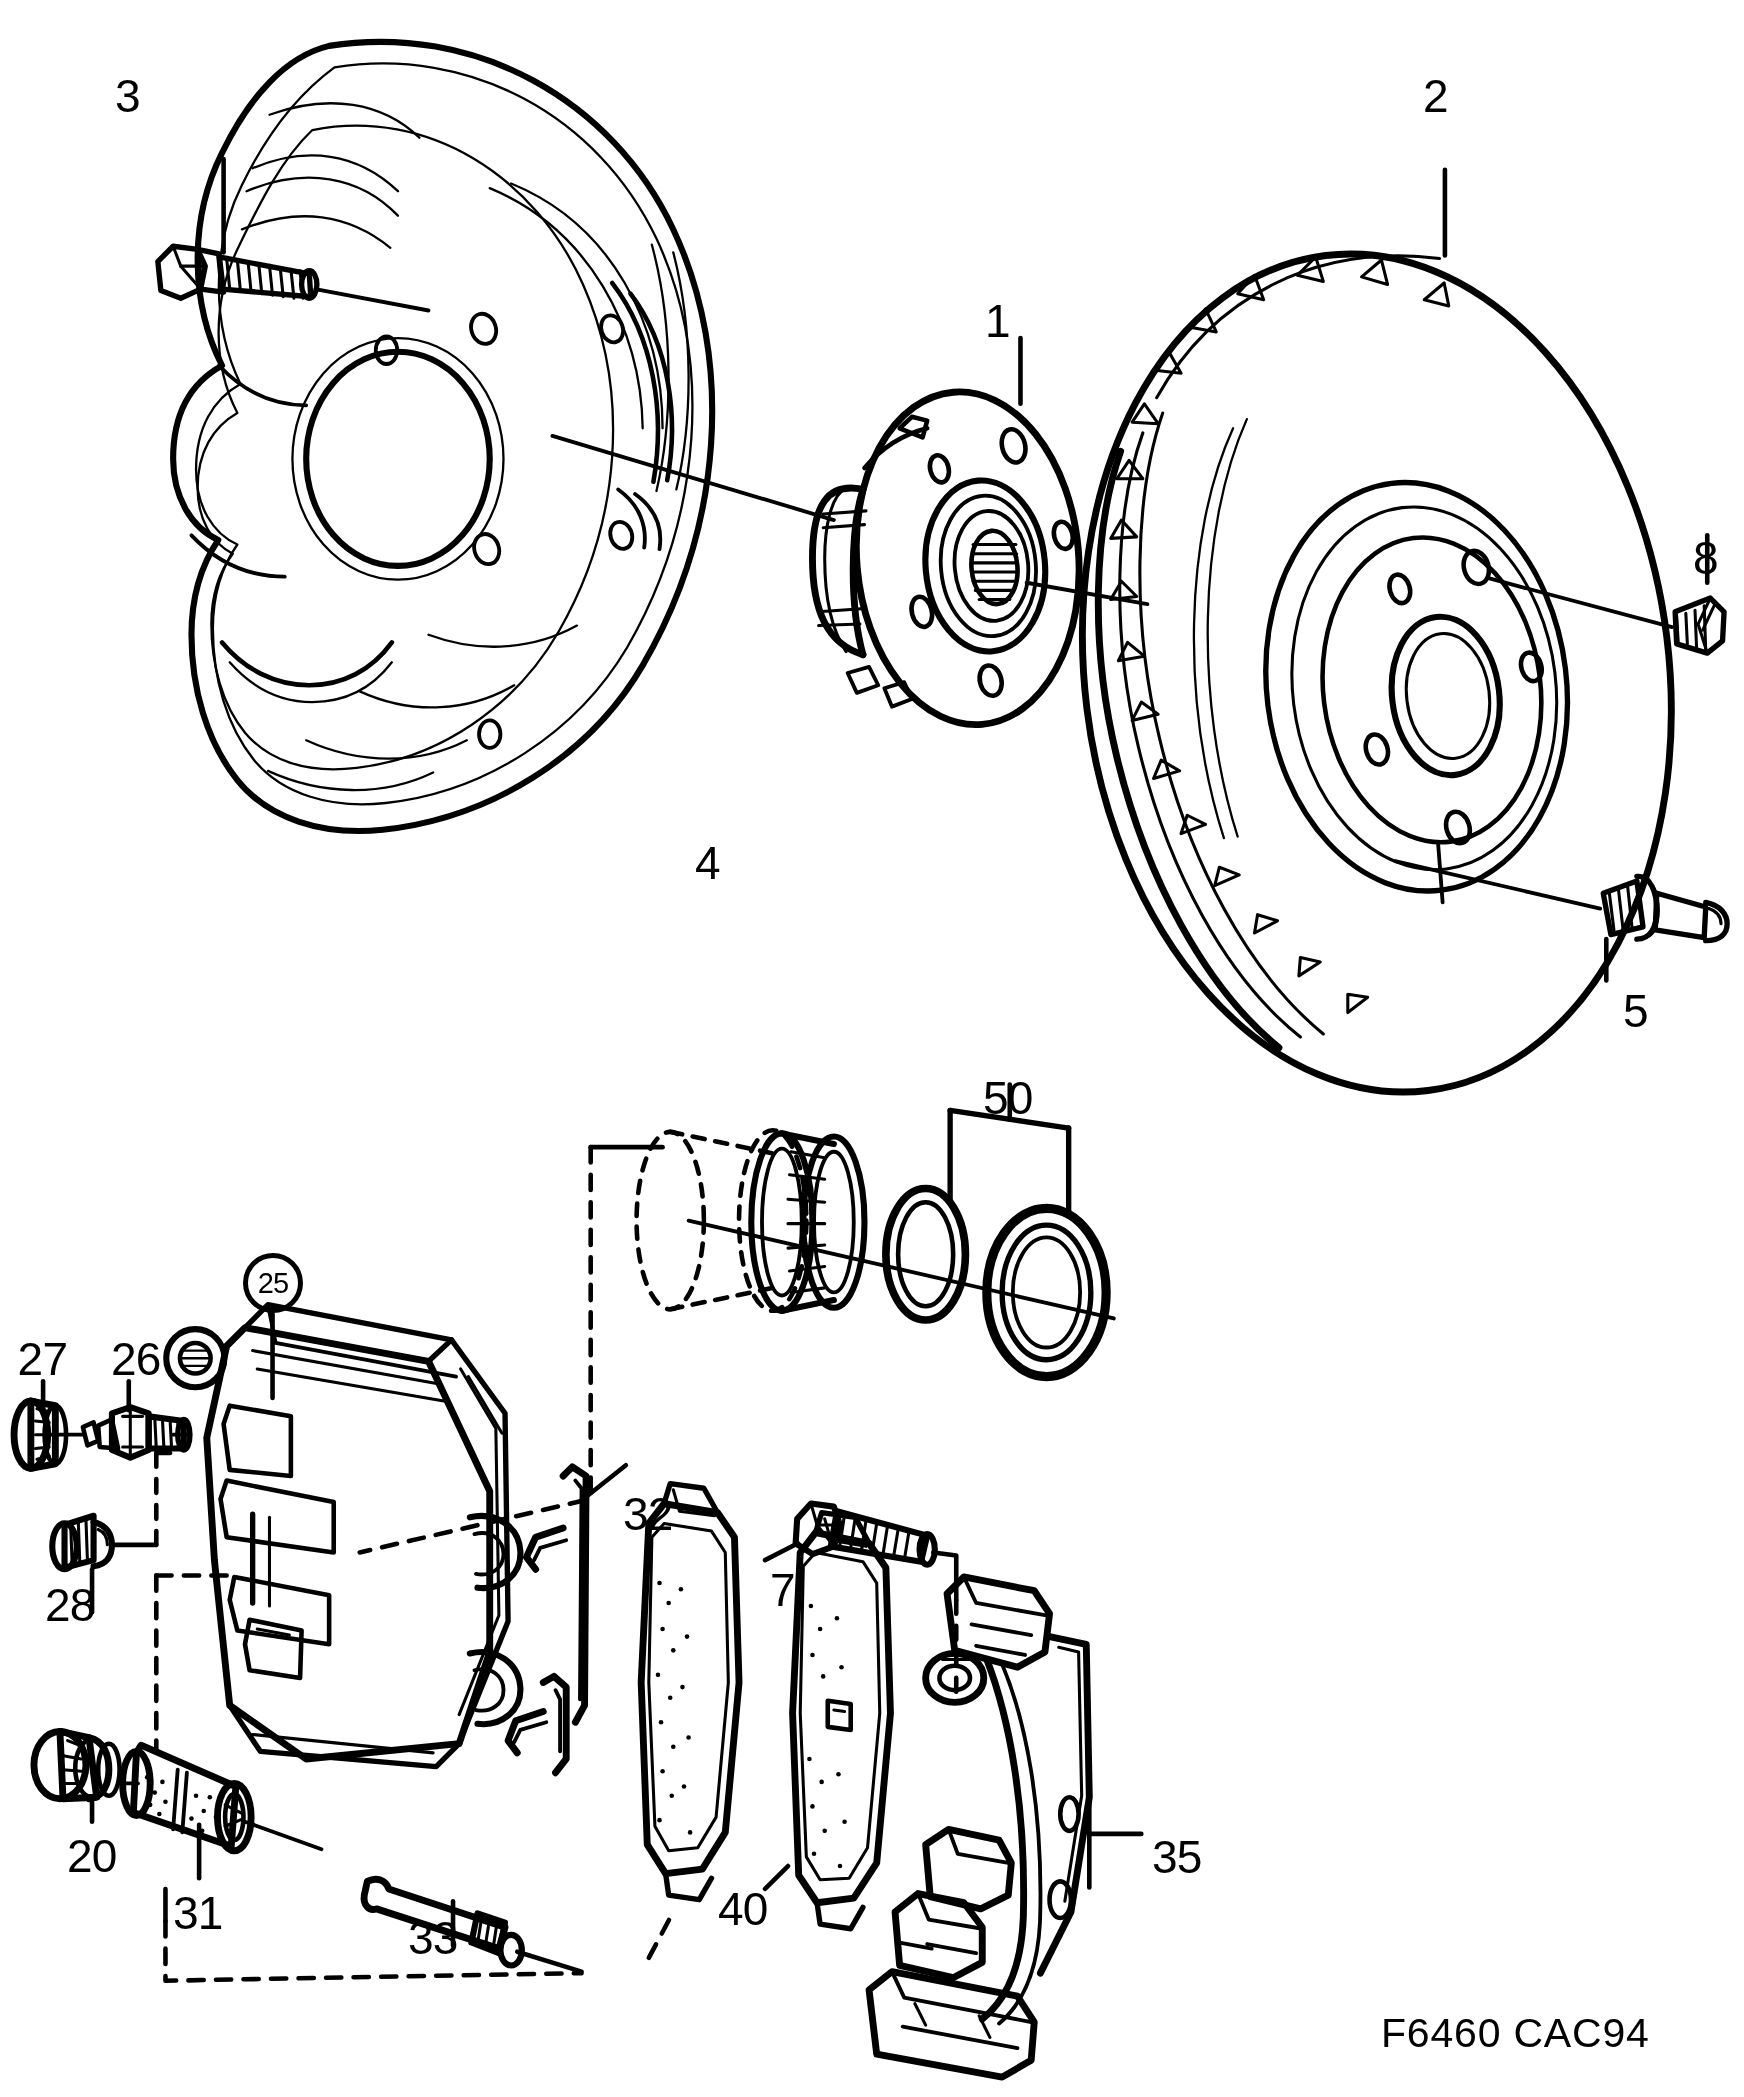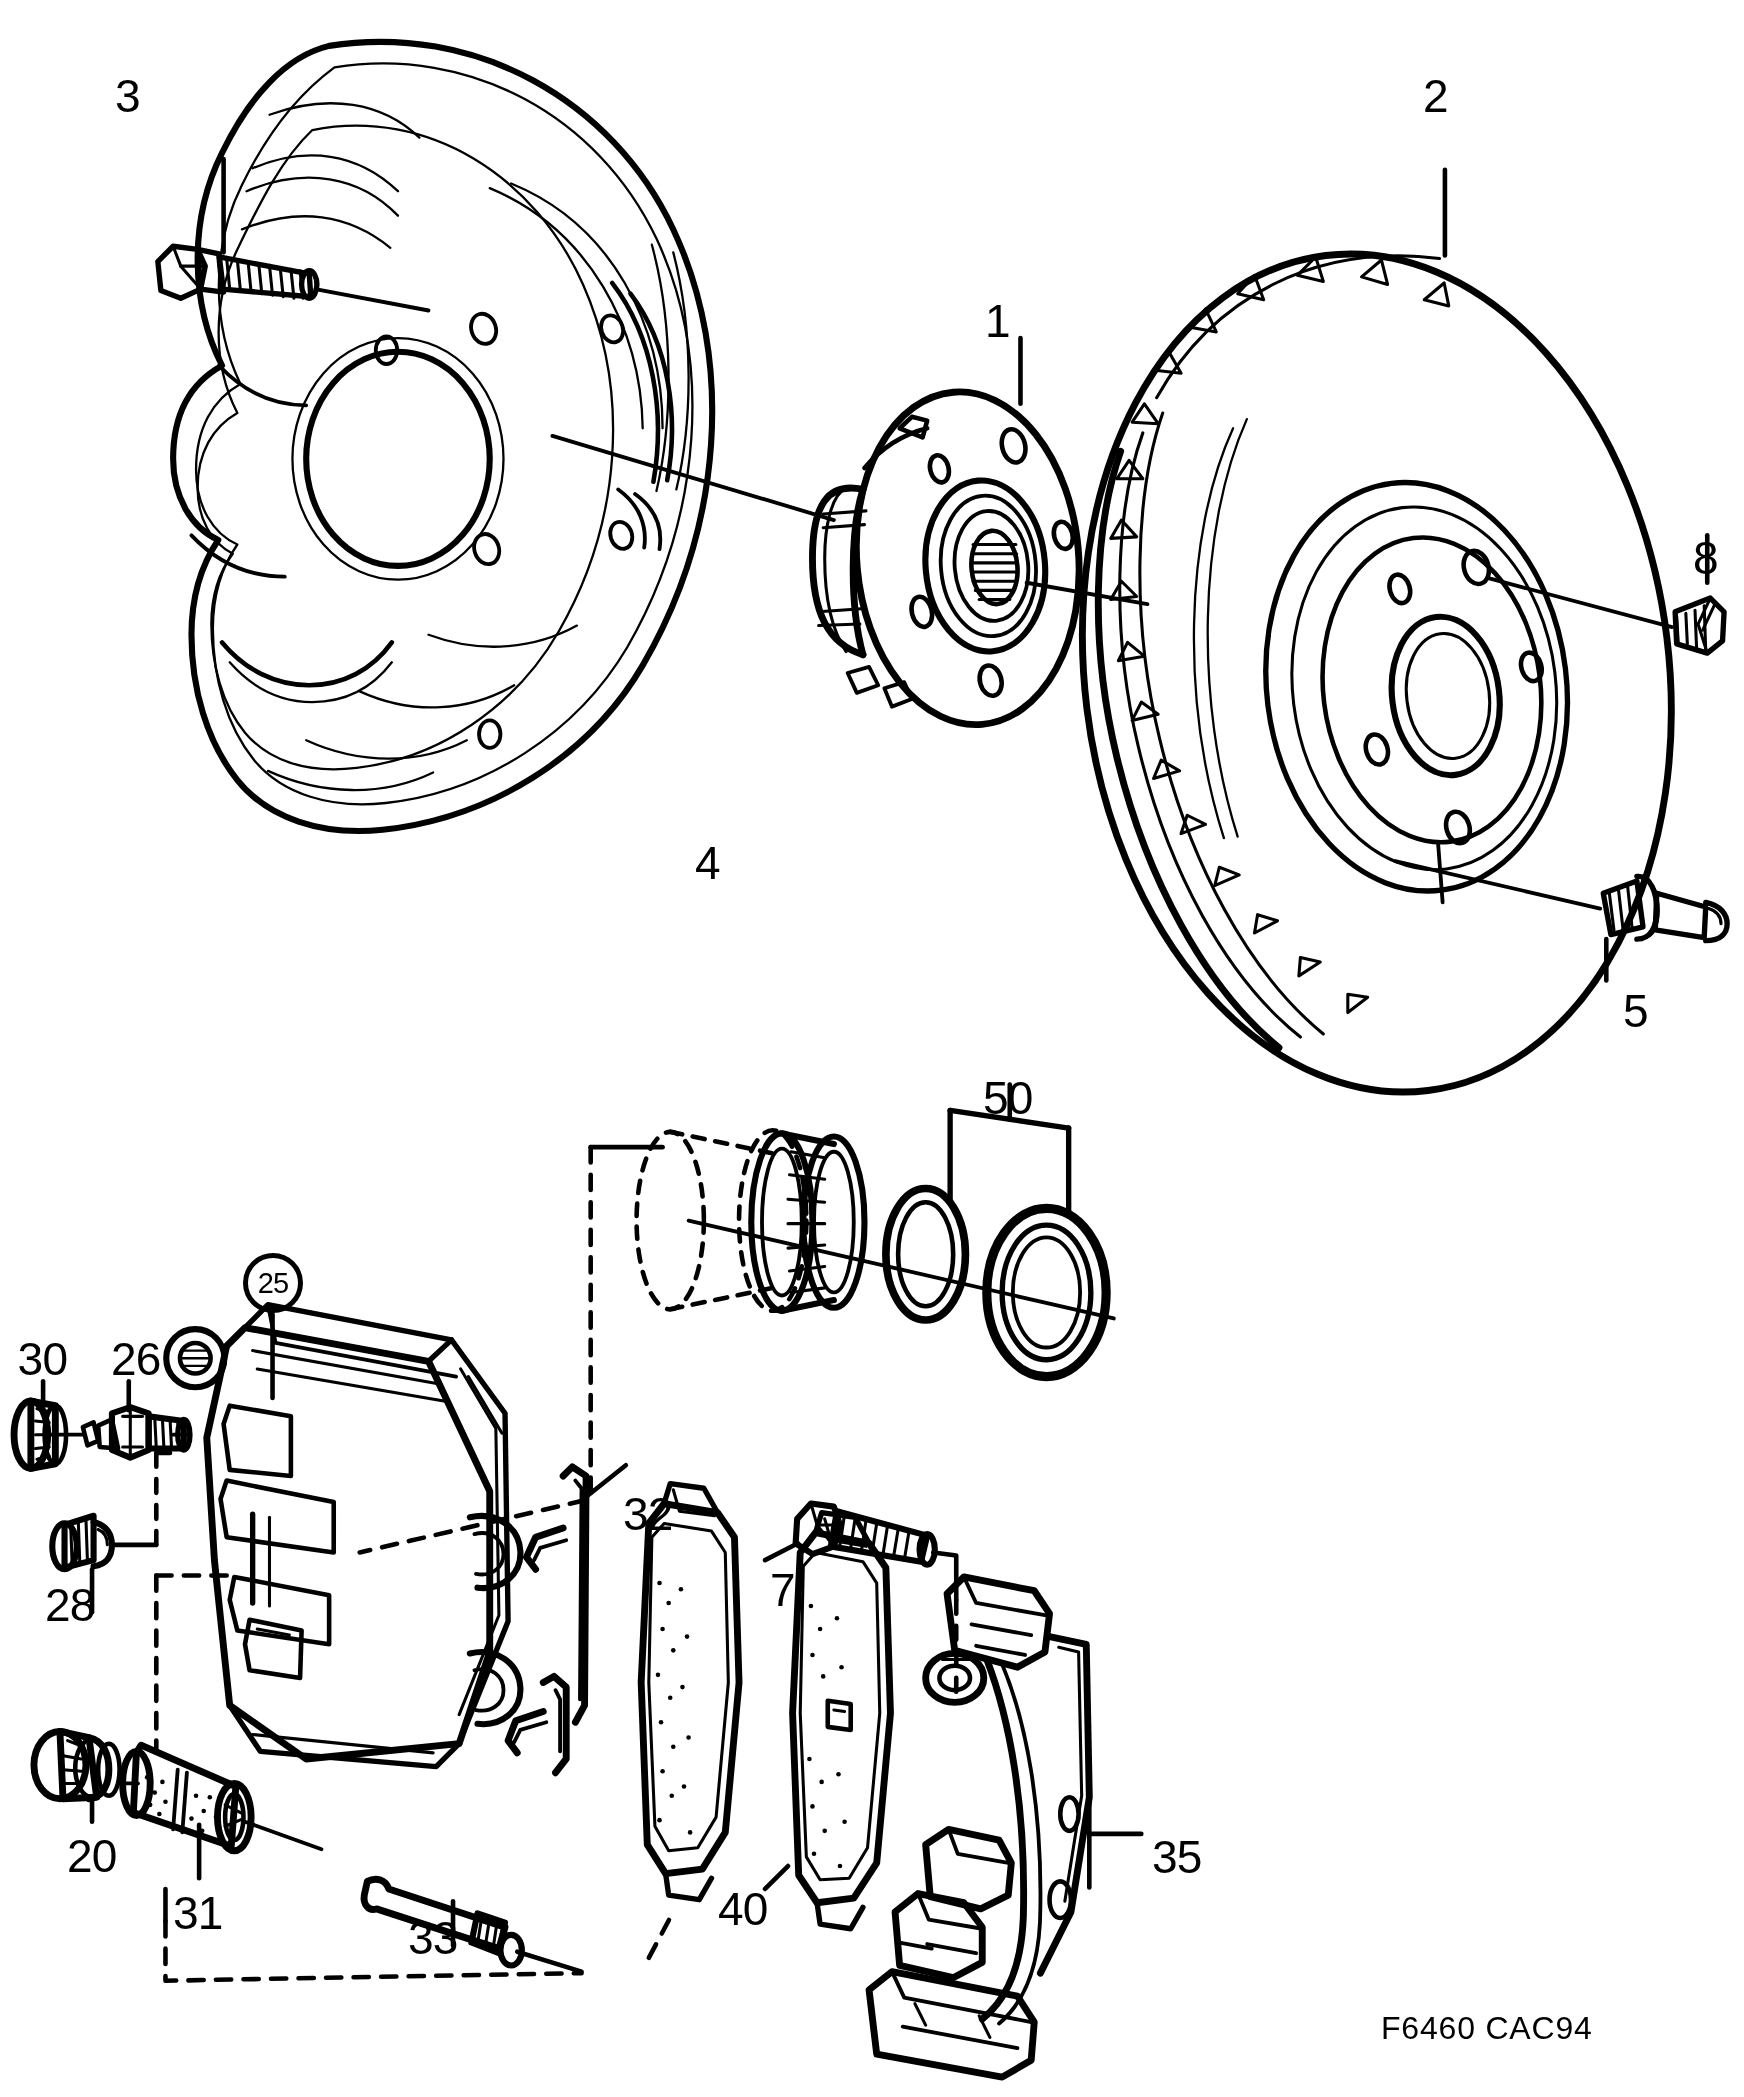--- a/index.html
+++ b/index.html
@@ -22,21 +22,21 @@
     letter-spacing:-0.8px;
   }
   .callout.circled{
     width:60px;height:60px;border:5.4px solid #000;border-radius:50%;
     display:flex;align-items:center;justify-content:center;
     font-size:29px;box-sizing:border-box;
   }
   .footer-code{
     position:absolute; left:1381px; top:2010px;
     font-family:"Liberation Sans", sans-serif;
-    font-size:32px; color:#000; letter-spacing:0.8px; white-space:nowrap;
+    font-size:41px; color:#000; letter-spacing:0.8px; white-space:nowrap;
   }
 </style>
 </head>
 <body>
 
 <div id="sheet">
 
   <svg class="layer" viewBox="0 0 2281 2742">
     <g fill="none" stroke="#000" stroke-linecap="round" stroke-linejoin="round">
 
@@ -609,21 +609,21 @@
   </svg>
 
   <div class="callout" style="left:115px;  top:73px;">3</div>
   <div class="callout" style="left:1423px; top:73px;">2</div>
   <div class="callout" style="left:985px; top:298px;">1</div>
   <div class="callout" style="left:1693px; top:535px;">8</div>
   <div class="callout" style="left:695px;  top:840px;">4</div>
   <div class="callout" style="left:1623px; top:988px;">5</div>
   <div class="callout" style="left:983px; top:1075px;">50</div>
   <div class="callout circled" style="left:243px; top:1253px;">25</div>
-  <div class="callout" style="left:17.6px;   top:1336px;">30</div>
+  <div class="callout" style="left:17.6px;   top:1336px;">27</div>
   <div class="callout" style="left:111px;  top:1336px;">26</div>
   <div class="callout" style="left:623px;  top:1467px;margin-top:24px;">32</div>
   <div class="callout" style="left:45px;   top:1582px;">28</div>
   <div class="callout" style="left:770px; top:1567px;">7</div>
   <div class="callout" style="left:67px;   top:1833px;">20</div>
   <div class="callout" style="left:173px;  top:1890px;">31</div>
   <div class="callout" style="left:408px;  top:1915px;">33</div>
   <div class="callout" style="left:718px;  top:1886px;">40</div>
   <div class="callout" style="left:1152px; top:1834px;">35</div>
 

